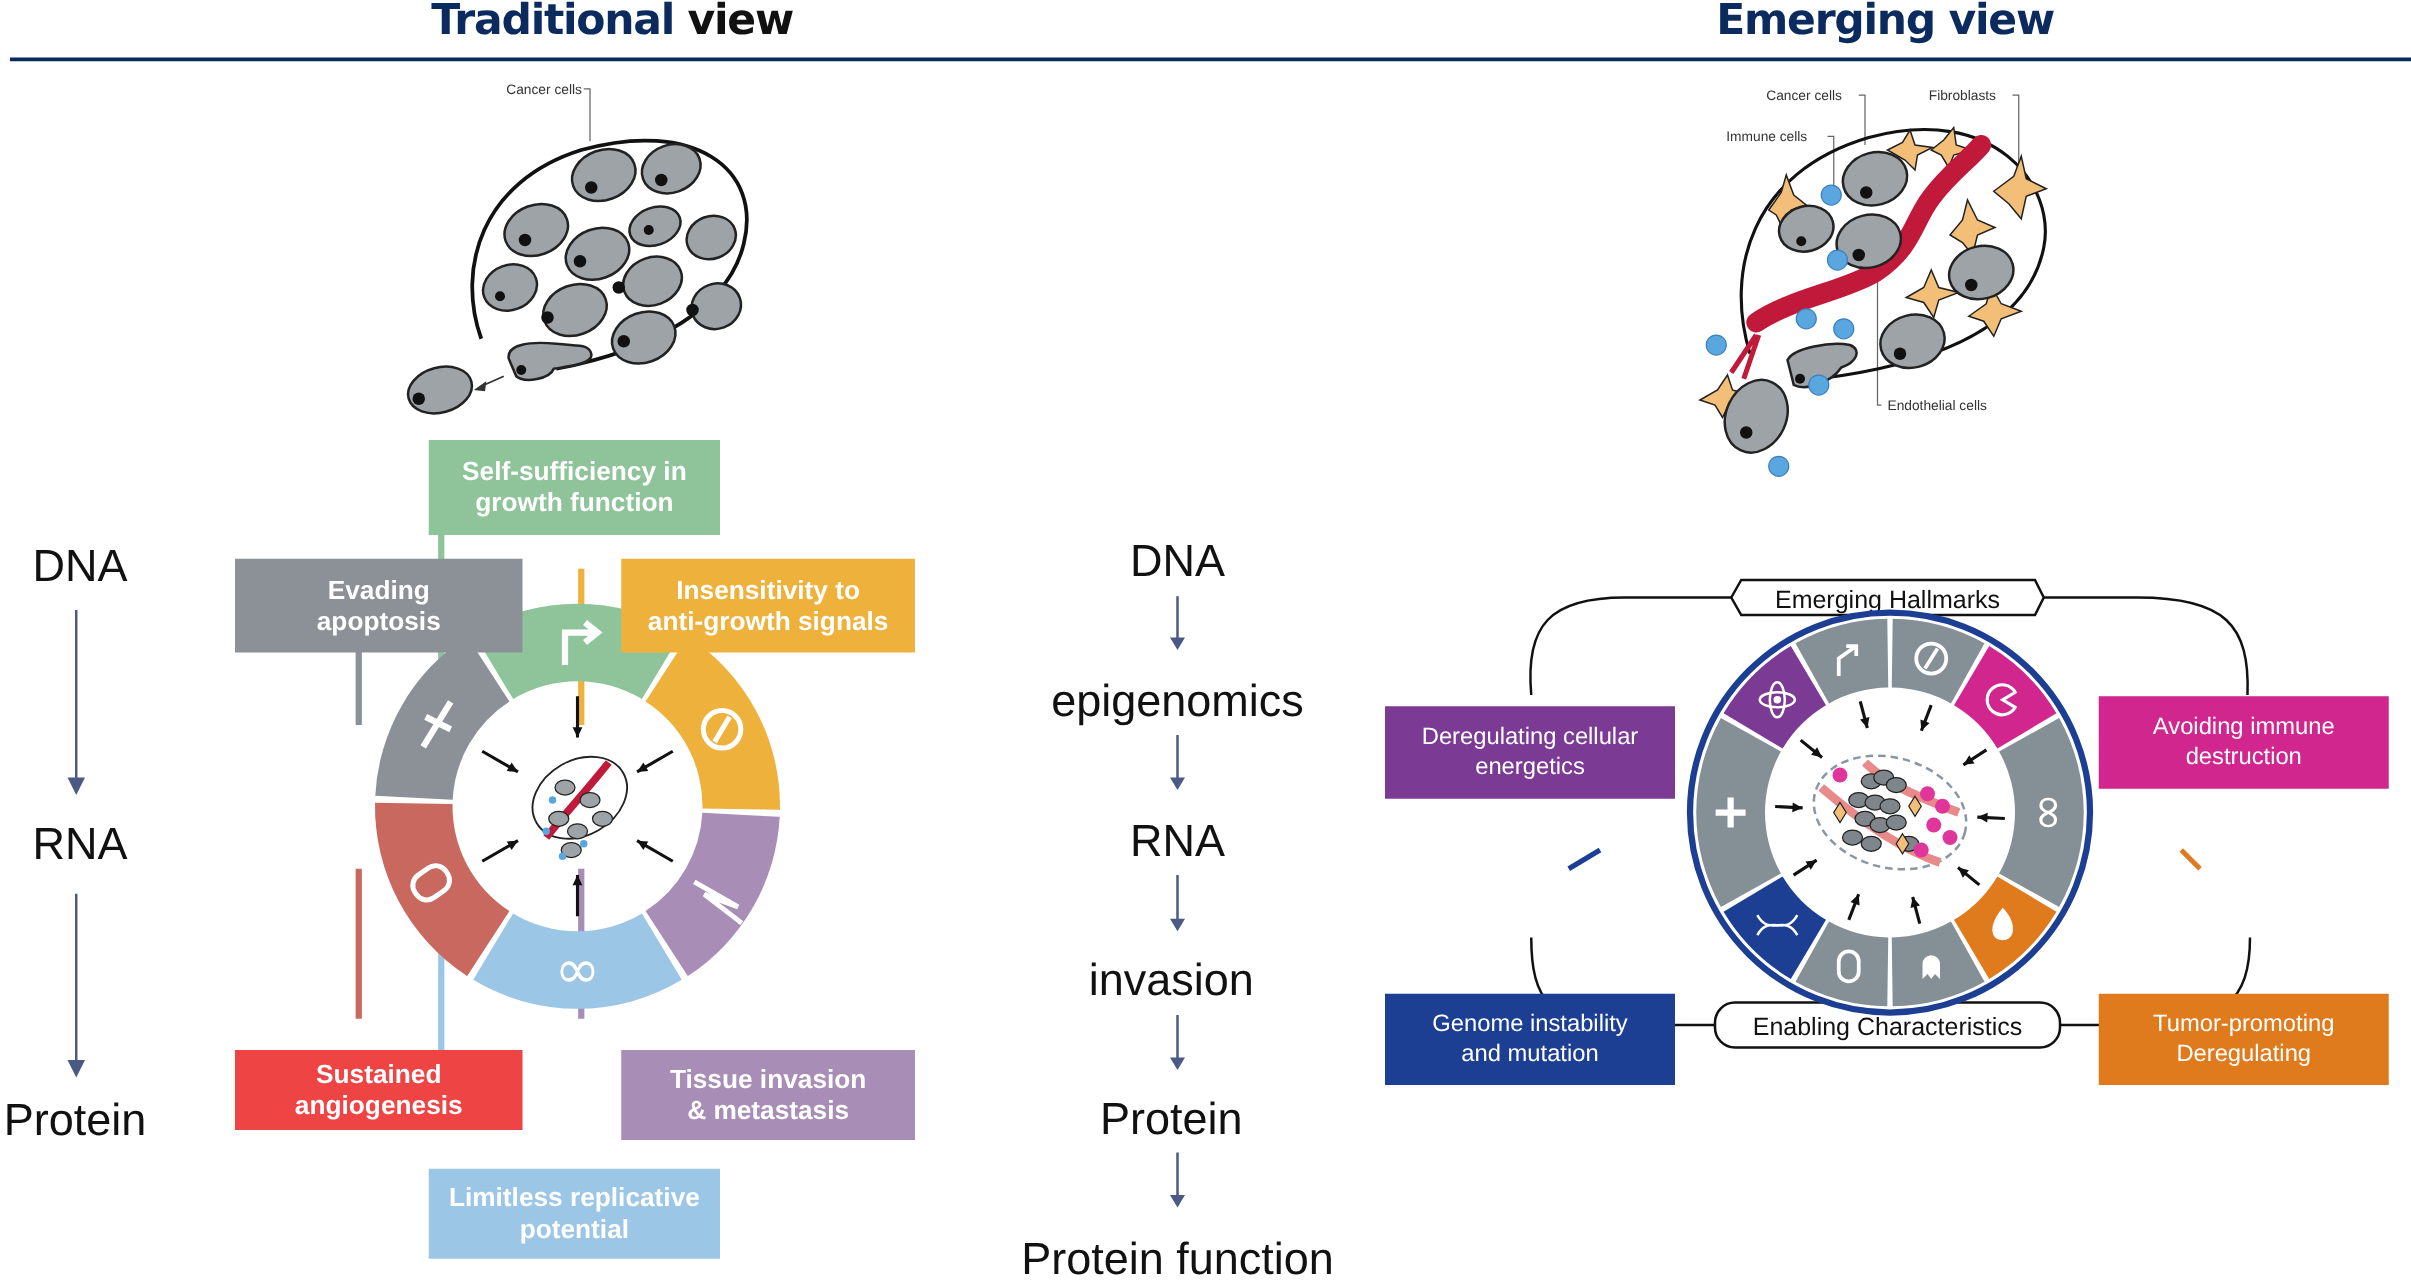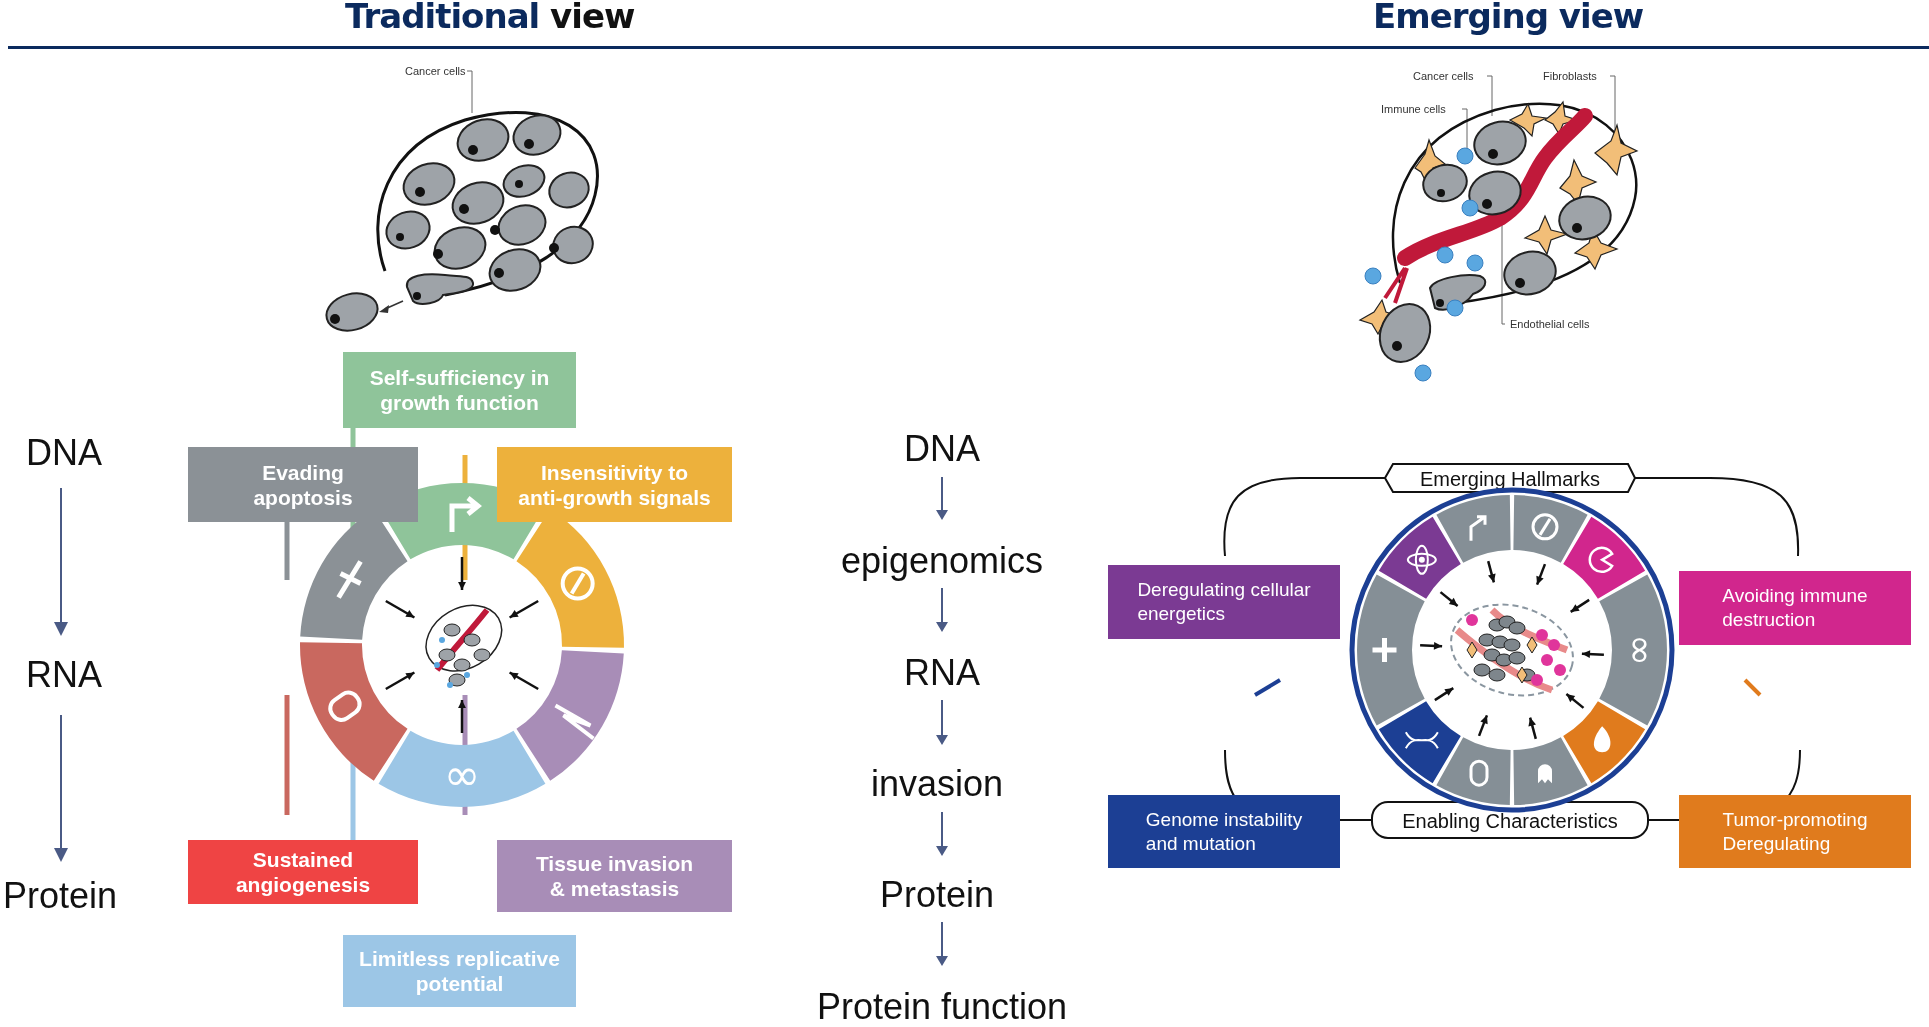--- a/index.html
+++ b/index.html
@@ -3,21 +3,21 @@
 <meta charset="utf-8">
 <style>
   html,body{margin:0;padding:0;background:#fff;}
   body{width:1929px;height:1027px;position:relative;overflow:hidden;font-family:"Liberation Sans",sans-serif;}
   .abs{position:absolute;}
   .header-title{position:absolute;top:-4px;font-family:"DejaVu Sans",sans-serif;font-weight:bold;font-size:34px;letter-spacing:-1px;color:#0b2a5e;white-space:nowrap;}
   .header-title .plain{color:#111;}
   .rule{position:absolute;left:8px;top:46px;width:1921px;height:3px;background:#0b2a5e;}
   .flow-text{position:absolute;font-family:"Liberation Sans",sans-serif;color:#111;white-space:nowrap;transform:translateX(-50%);}
   .hbox{position:absolute;display:flex;align-items:center;justify-content:center;text-align:center;font-family:"Liberation Sans",sans-serif;font-weight:bold;color:#fff;font-size:21px;line-height:25px;white-space:pre-line;}
-  .ebox{position:absolute;display:flex;align-items:center;justify-content:center;text-align:left;font-family:"Liberation Sans",sans-serif;color:#fff;font-size:19px;line-height:24px;white-space:pre-line;}
+  .ebox{position:absolute;display:flex;align-items:center;justify-content:center;text-align:center;font-family:"Liberation Sans",sans-serif;color:#fff;font-size:19px;line-height:24px;white-space:pre-line;}
   .small-label{font-family:"Liberation Sans",sans-serif;font-size:11px;fill:#333;}
   .pill-text{font-family:"Liberation Sans",sans-serif;font-size:20px;fill:#111;}
 </style>
 </head>
 <body>
 
 <div class="header-title" style="left:345px;"><span>Traditional</span><span class="plain"> view</span></div>
 <div class="header-title" style="left:1373px;">Emerging view</div>
 <div class="rule"></div>
 
@@ -371,18 +371,18 @@
         <circle cx="437" cy="240" r="6" fill="#e0359b"></circle>
         <path d="M432,197 l5,8 l-5,8 l-5,-8 z" fill="#f2be78" stroke="#222" stroke-width="1"></path>
         <path d="M372,202 l5,8 l-5,8 l-5,-8 z" fill="#f2be78" stroke="#222" stroke-width="1"></path>
         <path d="M422,227 l5,8 l-5,8 l-5,-8 z" fill="#f2be78" stroke="#222" stroke-width="1"></path>
       </g>
     </g>
 </svg>
 
 <div class="ebox" style="left: 1108px; top: 565px; width: 232px; height: 74px; background: rgb(123, 58, 147);"><span>Deregulating cellular
 energetics</span></div>
-<div class="ebox" style="left: 1679px; top: 571px; width: 232px; height: 74px; background: rgb(209, 38, 141);"><span>Avoiding immune
+<div class="ebox" style="left: 1679px; top: 557px; width: 232px; height: 74px; background: rgb(209, 38, 141);"><span>Avoiding immune
 destruction</span></div>
 <div class="ebox" style="left: 1108px; top: 795px; width: 232px; height: 73px; background: rgb(28, 63, 148);"><span>Genome instability
 and mutation</span></div>
 <div class="ebox" style="left: 1679px; top: 795px; width: 232px; height: 73px; background: rgb(224, 123, 29);"><span>Tumor-promoting
 Deregulating</span></div>
 
 </body></html>

